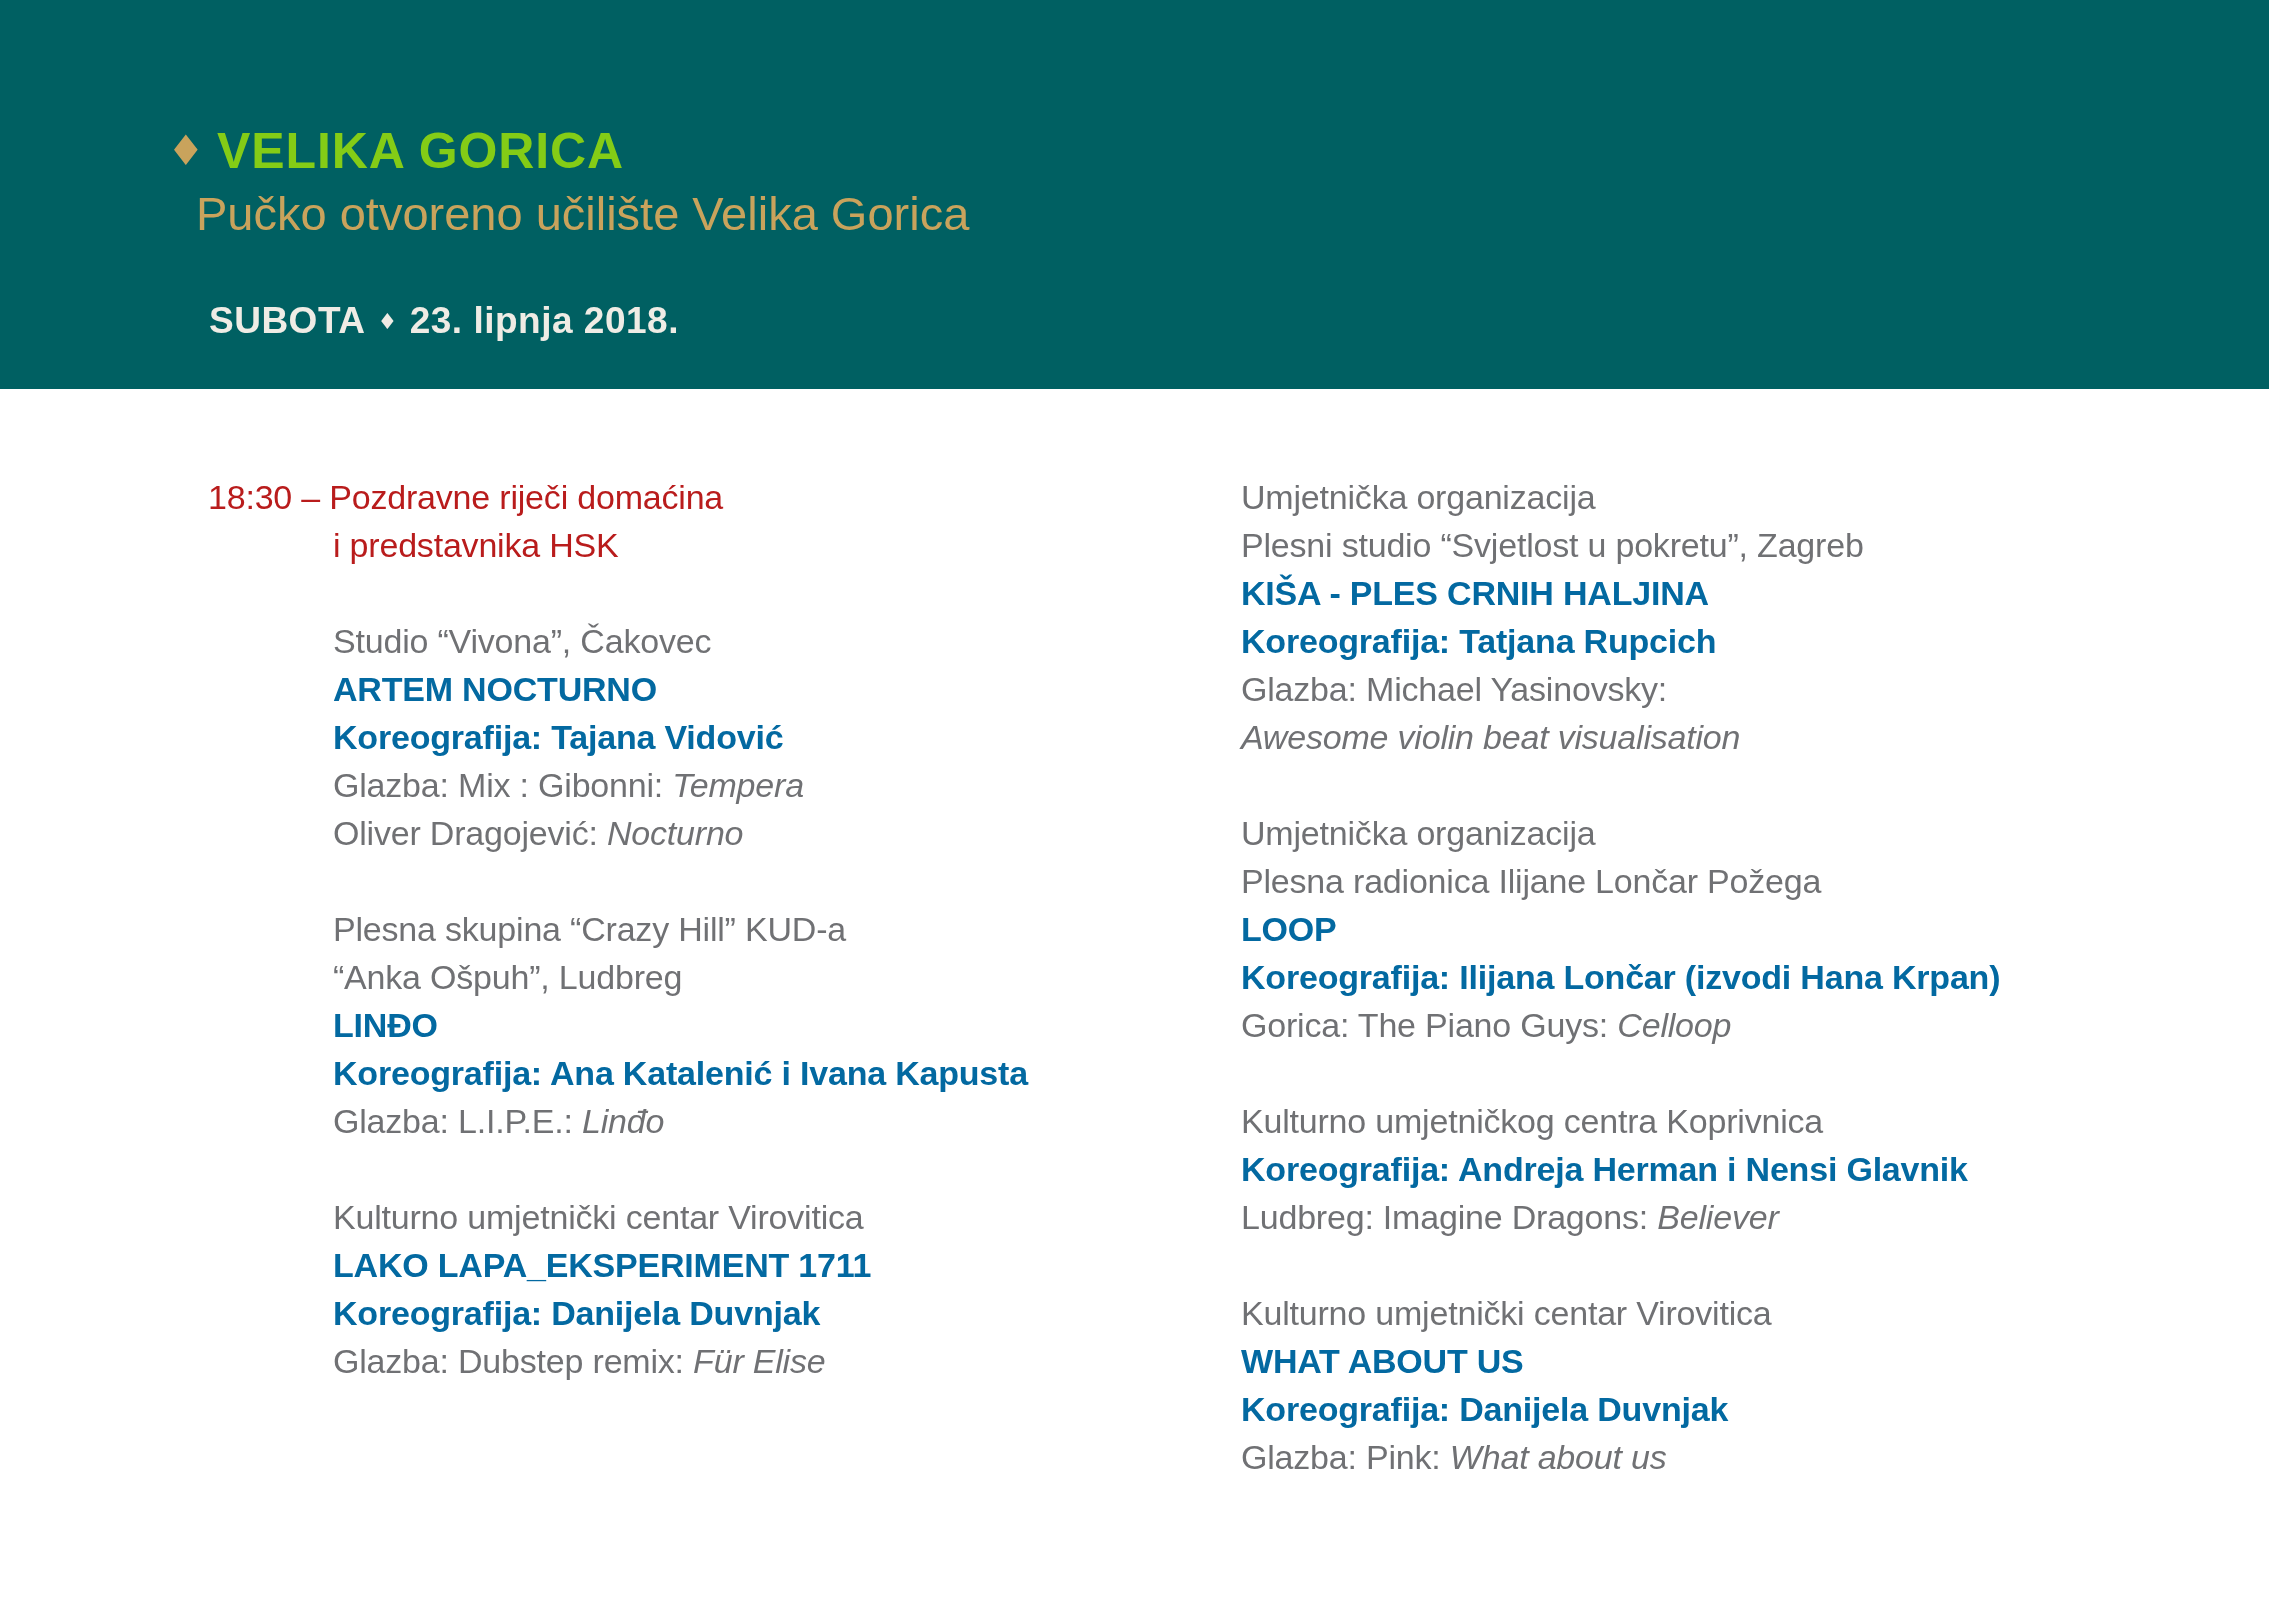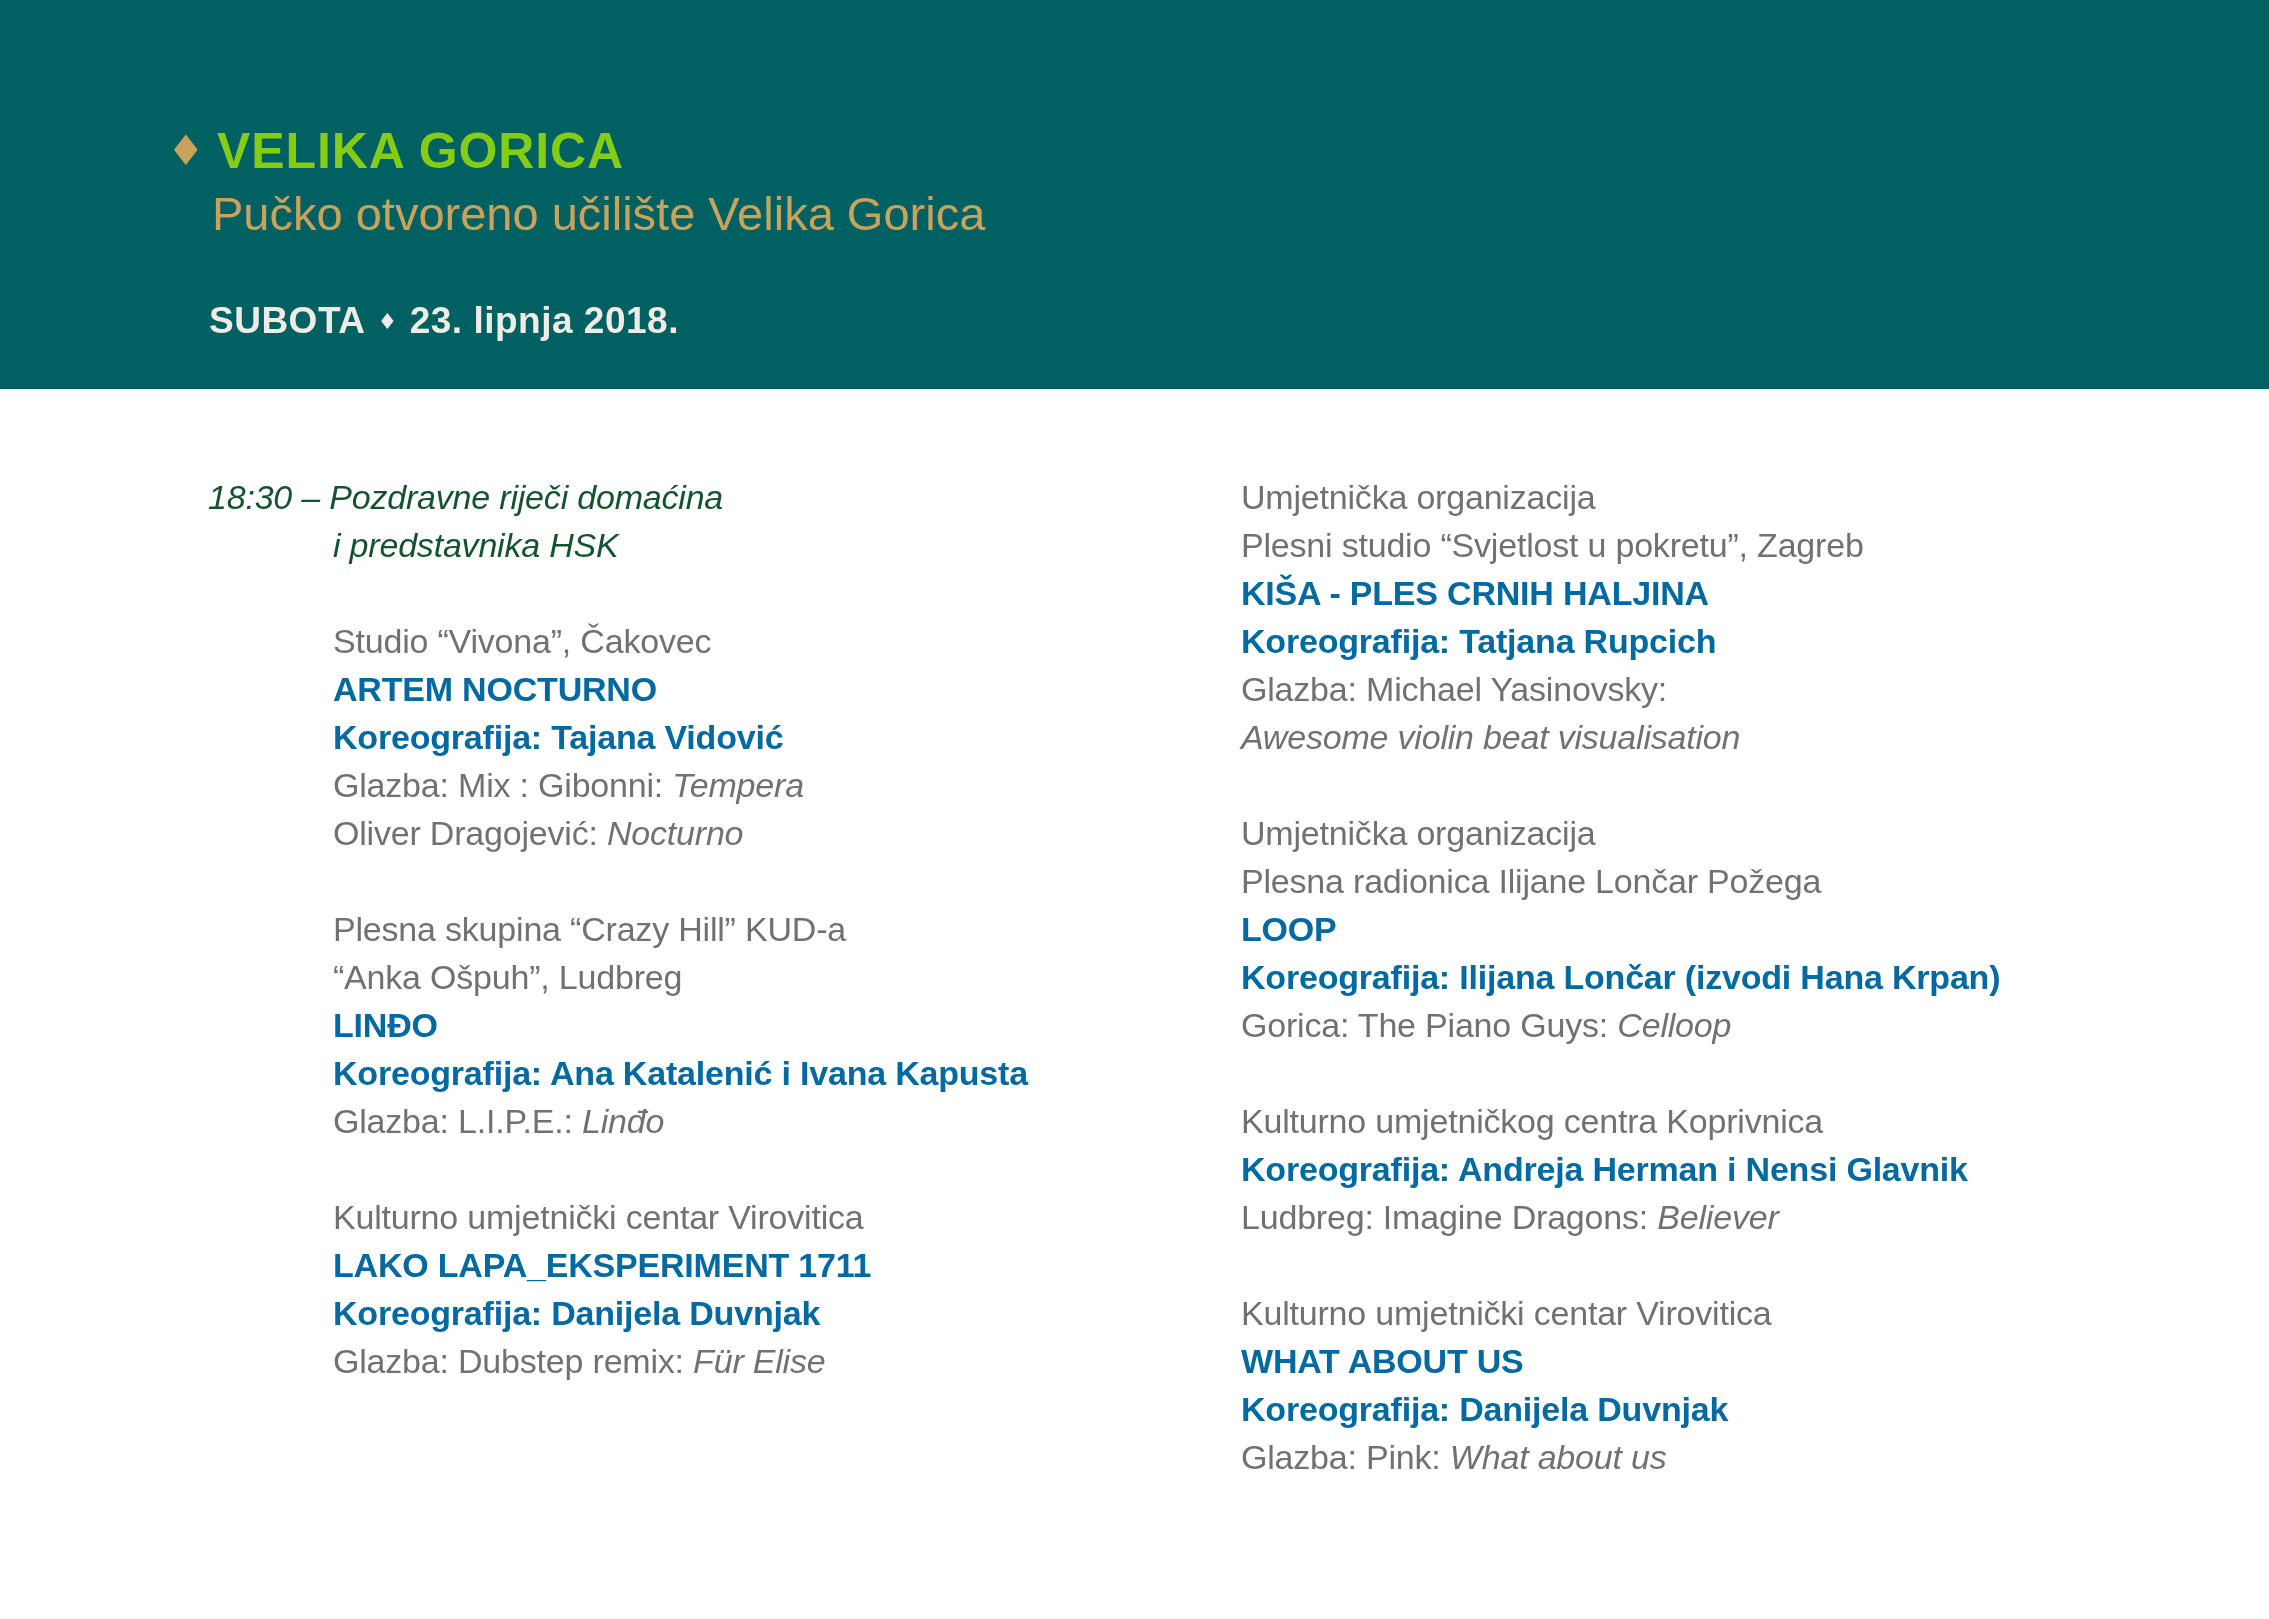--- a/index.html
+++ b/index.html
@@ -10,41 +10,41 @@
   .header{position:absolute;top:0;left:0;width:2270px;height:389px;background:#006062;}
   .diamond-main{
     position:absolute;left:167px;top:130px;font-size:42px;line-height:42px;
     color:#c9a35c;font-family:"DejaVu Sans",sans-serif;
   }
   .city-title{
     position:absolute;left:208px;top:113px;margin:9px;
     font-size:50px;font-weight:700;letter-spacing:0.9px;color:#84cc16;
   }
   .subtitle{
-    position:absolute;left:212px;top:186px;
+    position:absolute;left:196px;top:186px;
     font-size:47px;font-weight:400;color:#c9a35c;
   }
   .date-row{
     position:absolute;left:209px;top:300px;
     display:flex;align-items:center;gap:12px;
     font-size:37px;font-weight:700;color:#efece5;letter-spacing:0.5px;
   }
   .date-diamond{
     font-size:22px;line-height:22px;color:#efece5;
     font-family:"DejaVu Sans",sans-serif;transform:translateY(0.9px);
   }
   .col{
     position:absolute;top:473px;
     font-size:34px;line-height:48px;letter-spacing:-0.2px;color:#707174;
   }
   .col-left{left:208px;width:978px;}
   .col-right{left:1241px;width:1005px;}
   .block{margin:0 0 48px 0;}
   .col-left .act{margin-left:125px;}
-  .intro{color:#14532d;font-style:italic;}
+  .intro{color:#b91c1c;}
   .intro .cont{margin-left:125px;}
   .line{white-space:nowrap;}
   .b{font-weight:700;color:#0369a1;}
   .i{font-style:italic;}
 </style>
 </head>
 <body>
 
 <div class="page">
 

